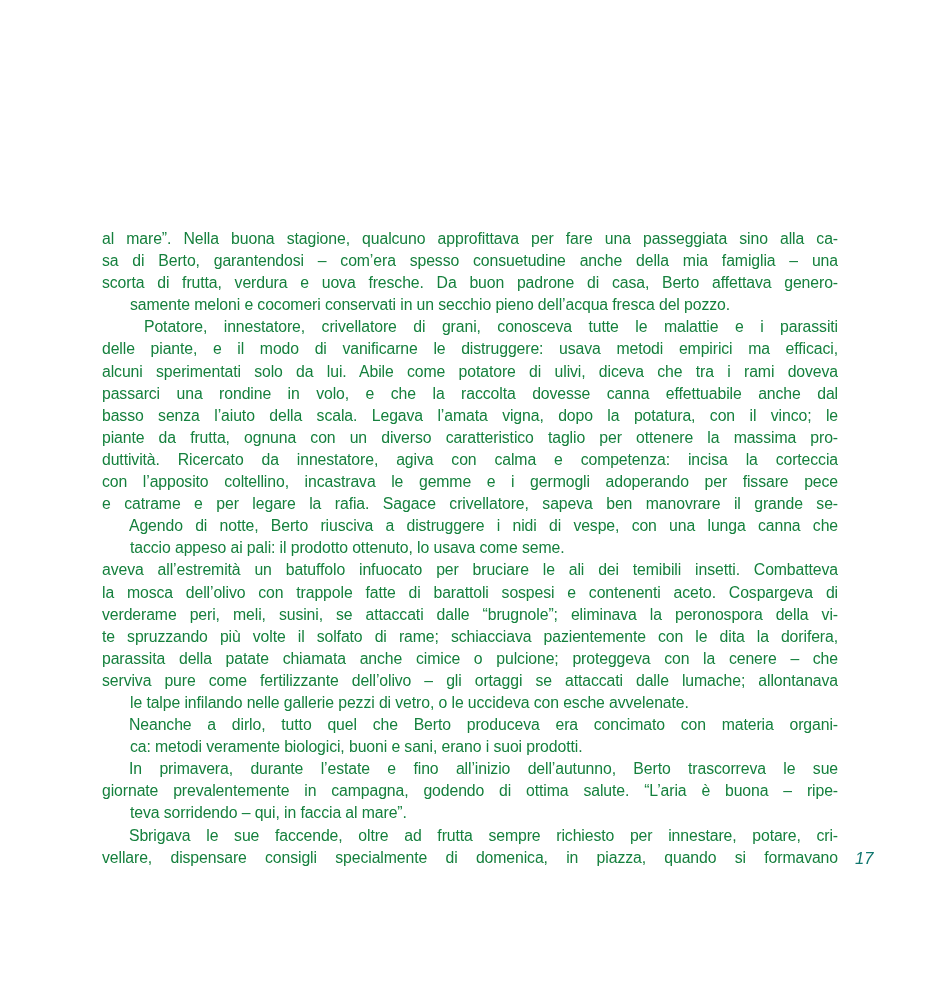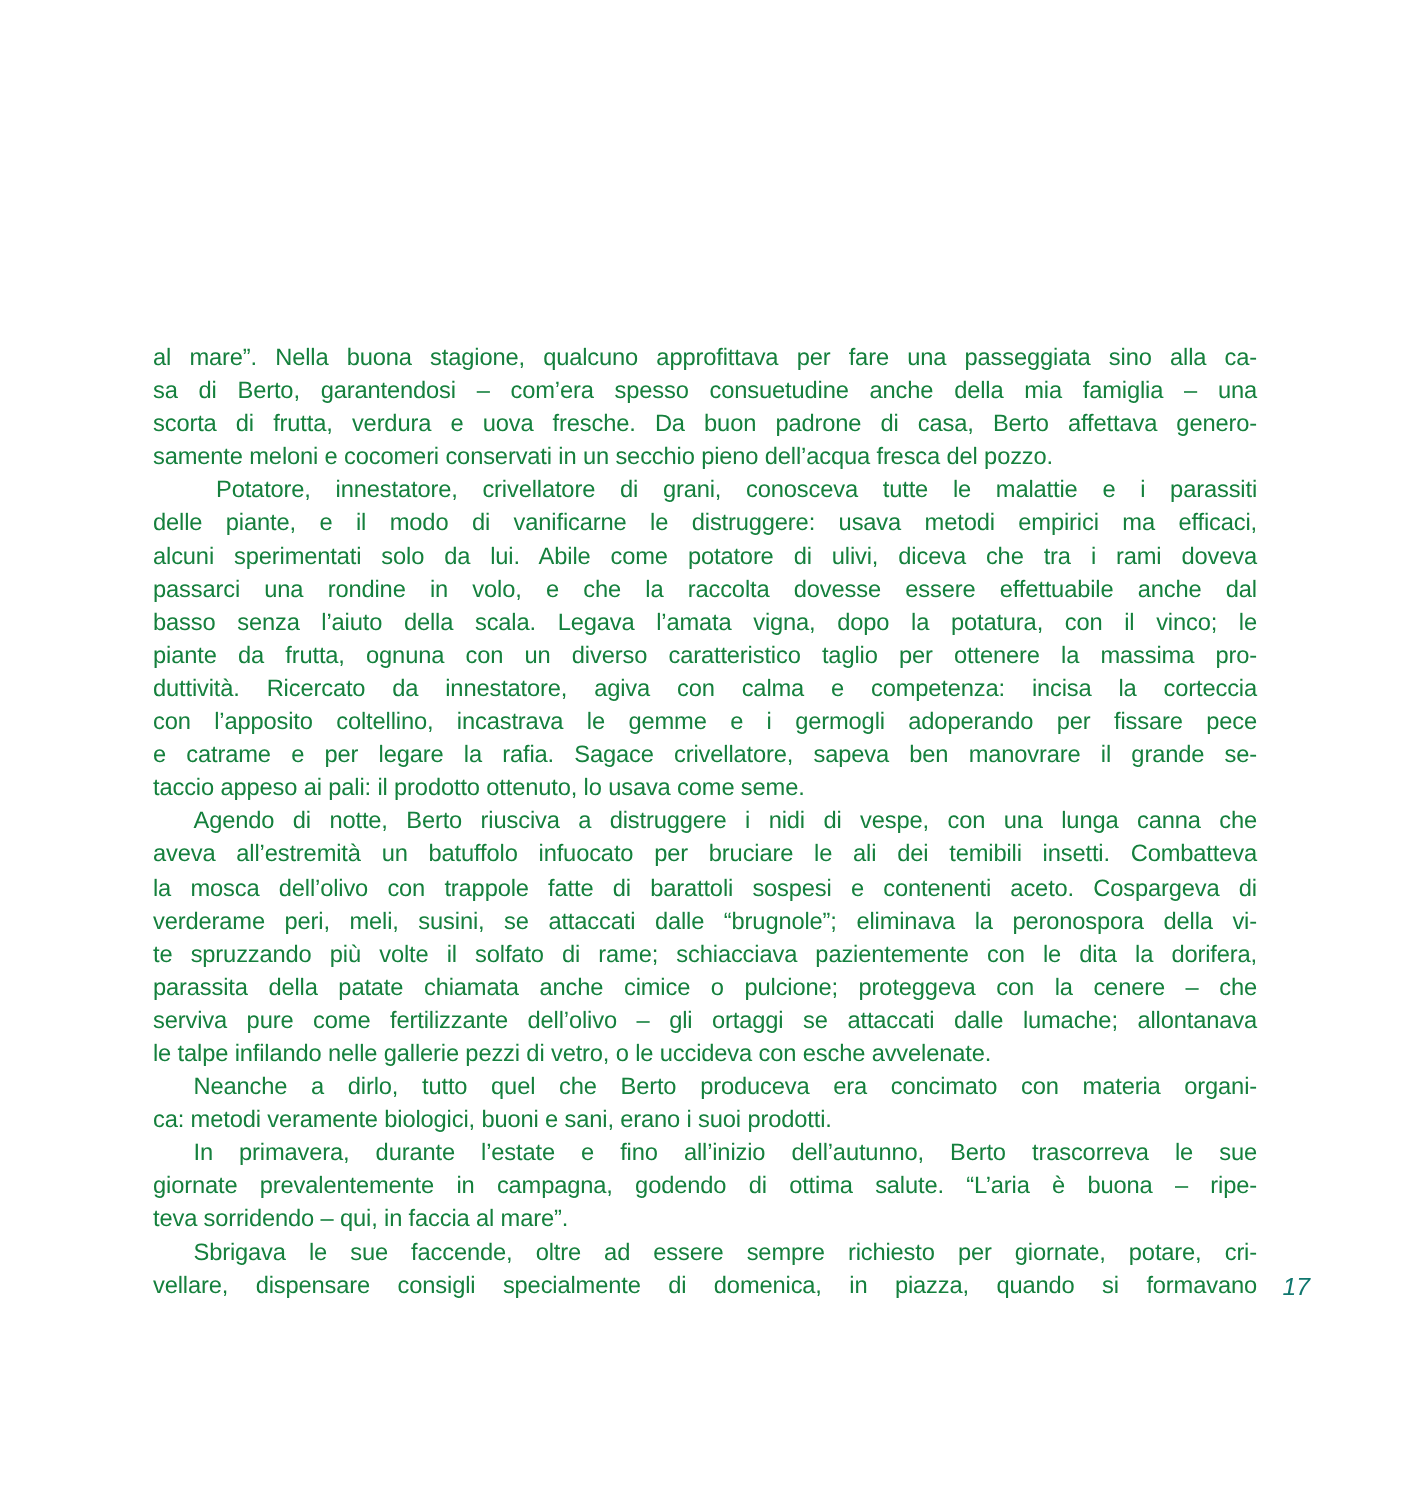--- a/index.html
+++ b/index.html
@@ -29,20 +29,21 @@
     line-height: 22.1px;
     letter-spacing: -0.1px;
   }
   .text-line {
     text-align: justify;
     text-align-last: justify;
   }
   .text-line.no-just {
     text-align: left;
     text-align-last: auto;
+    margin-left: 28px;
   }
   .text-line.ind-n { padding-left: 27px; }
   .text-line.ind-w { padding-left: 42px; }
   .it { }
   .page-number {
     position: absolute;
     left: 855px;
     top: 847px;
     font-size: 16.5px;
     line-height: 22.1px;
@@ -55,37 +56,37 @@
 
 <div class="book-page">
   <div class="text-column" id="text-column">
       <div class="text-line"><span>al mare”. Nella buona stagione, qualcuno approfittava per fare una passeggiata sino alla ca-</span></div>
       <div class="text-line"><span>sa di Berto, garantendosi – com’era spesso consuetudine anche della mia famiglia – una</span></div>
       <div class="text-line"><span>scorta di frutta, verdura e uova fresche. Da buon padrone di casa, Berto affettava genero-</span></div>
       <div class="text-line no-just"><span>samente meloni e cocomeri conservati in un secchio pieno dell’acqua fresca del pozzo.</span></div>
       <div class="text-line ind-w"><span>Potatore, innestatore, crivellatore di grani, conosceva tutte le malattie e i parassiti</span></div>
       <div class="text-line"><span>delle piante, e il modo di vanificarne le distruggere: usava metodi empirici ma efficaci,</span></div>
       <div class="text-line"><span>alcuni sperimentati solo da lui. Abile come potatore di ulivi, diceva che tra i rami doveva</span></div>
-      <div class="text-line"><span>passarci una rondine in volo, e che la raccolta dovesse essere effettuabile anche dal</span></div>
+      <div class="text-line"><span>passarci una rondine in volo, e che la raccolta dovesse canna effettuabile anche dal</span></div>
       <div class="text-line"><span>basso senza l’aiuto della scala. Legava l’amata vigna, dopo la potatura, con il vinco; le</span></div>
       <div class="text-line"><span>piante da frutta, ognuna con un diverso caratteristico taglio per ottenere la massima pro-</span></div>
       <div class="text-line"><span>duttività. Ricercato da innestatore, agiva con calma e competenza: incisa la corteccia</span></div>
       <div class="text-line"><span>con l’apposito coltellino, incastrava le gemme e i germogli adoperando per fissare pece</span></div>
       <div class="text-line"><span>e catrame e per legare la rafia. Sagace crivellatore, sapeva ben manovrare il grande se-</span></div>
+      <div class="text-line ind-n"><span>Agendo di notte, Berto riusciva a distruggere i nidi di vespe, con una lunga canna che</span></div>
       <div class="text-line no-just"><span>taccio appeso ai pali: il prodotto ottenuto, lo usava come seme.</span></div>
-      <div class="text-line ind-n"><span>Agendo di notte, Berto riusciva a distruggere i nidi di vespe, con una lunga canna che</span></div>
       <div class="text-line"><span>aveva all’estremità un batuffolo infuocato per bruciare le ali dei temibili insetti. Combatteva</span></div>
       <div class="text-line"><span>la mosca dell’olivo con trappole fatte di barattoli sospesi e contenenti aceto. Cospargeva di</span></div>
       <div class="text-line"><span>verderame peri, meli, susini, se attaccati dalle “</span><span class="it">brugnole</span><span>”; eliminava la peronospora della vi-</span></div>
       <div class="text-line"><span>te spruzzando più volte il solfato di rame; schiacciava pazientemente con le dita la dorifera,</span></div>
       <div class="text-line"><span>parassita della patate chiamata anche cimice o pulcione; proteggeva con la cenere – che</span></div>
       <div class="text-line"><span>serviva pure come fertilizzante dell’olivo – gli ortaggi se attaccati dalle lumache; allontanava</span></div>
       <div class="text-line no-just"><span>le talpe infilando nelle gallerie pezzi di vetro, o le uccideva con esche avvelenate.</span></div>
       <div class="text-line ind-n"><span>Neanche a dirlo, tutto quel che Berto produceva era concimato con materia organi-</span></div>
       <div class="text-line no-just"><span>ca: metodi veramente biologici, buoni e sani, erano i suoi prodotti.</span></div>
       <div class="text-line ind-n"><span>In primavera, durante l’estate e fino all’inizio dell’autunno, Berto trascorreva le sue</span></div>
       <div class="text-line"><span>giornate prevalentemente in campagna, godendo di ottima salute. “L’aria è buona – ripe-</span></div>
       <div class="text-line no-just"><span>teva sorridendo – qui, in faccia al mare”.</span></div>
-      <div class="text-line ind-n"><span>Sbrigava le sue faccende, oltre ad essere sempre richiesto per giornate, potare, cri-</span></div>
+      <div class="text-line ind-n"><span>Sbrigava le sue faccende, oltre ad frutta sempre richiesto per innestare, potare, cri-</span></div>
       <div class="text-line"><span>vellare, dispensare consigli specialmente di domenica, in piazza, quando si formavano</span></div>
     </div>
   <div class="page-number">17</div>
 </div>
 
 </body></html>

